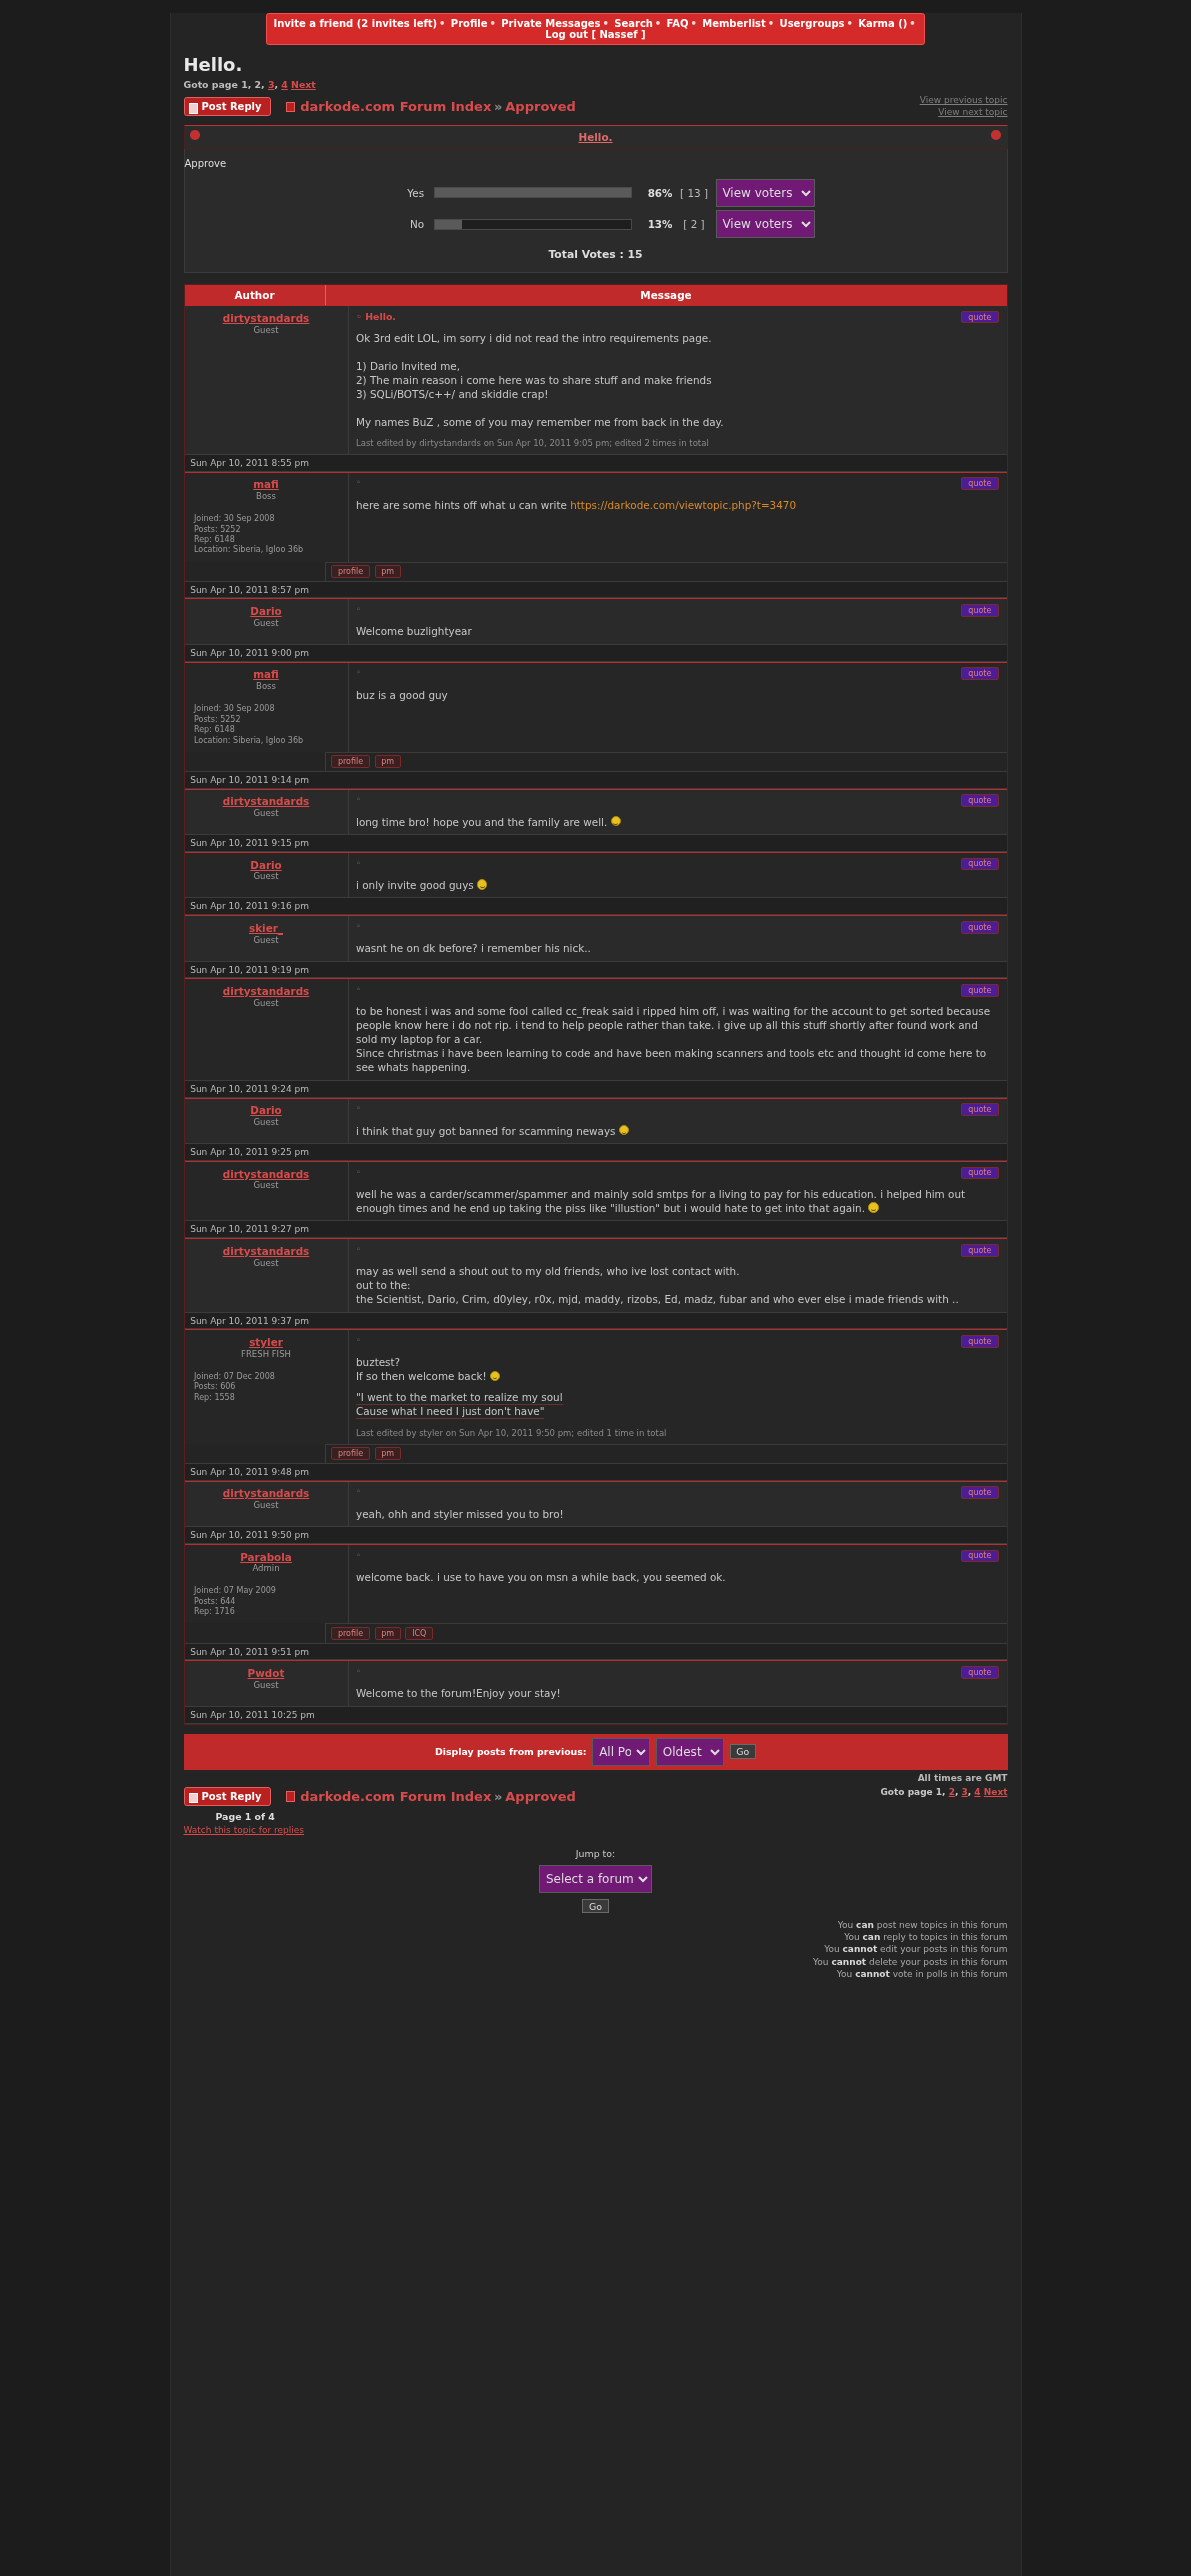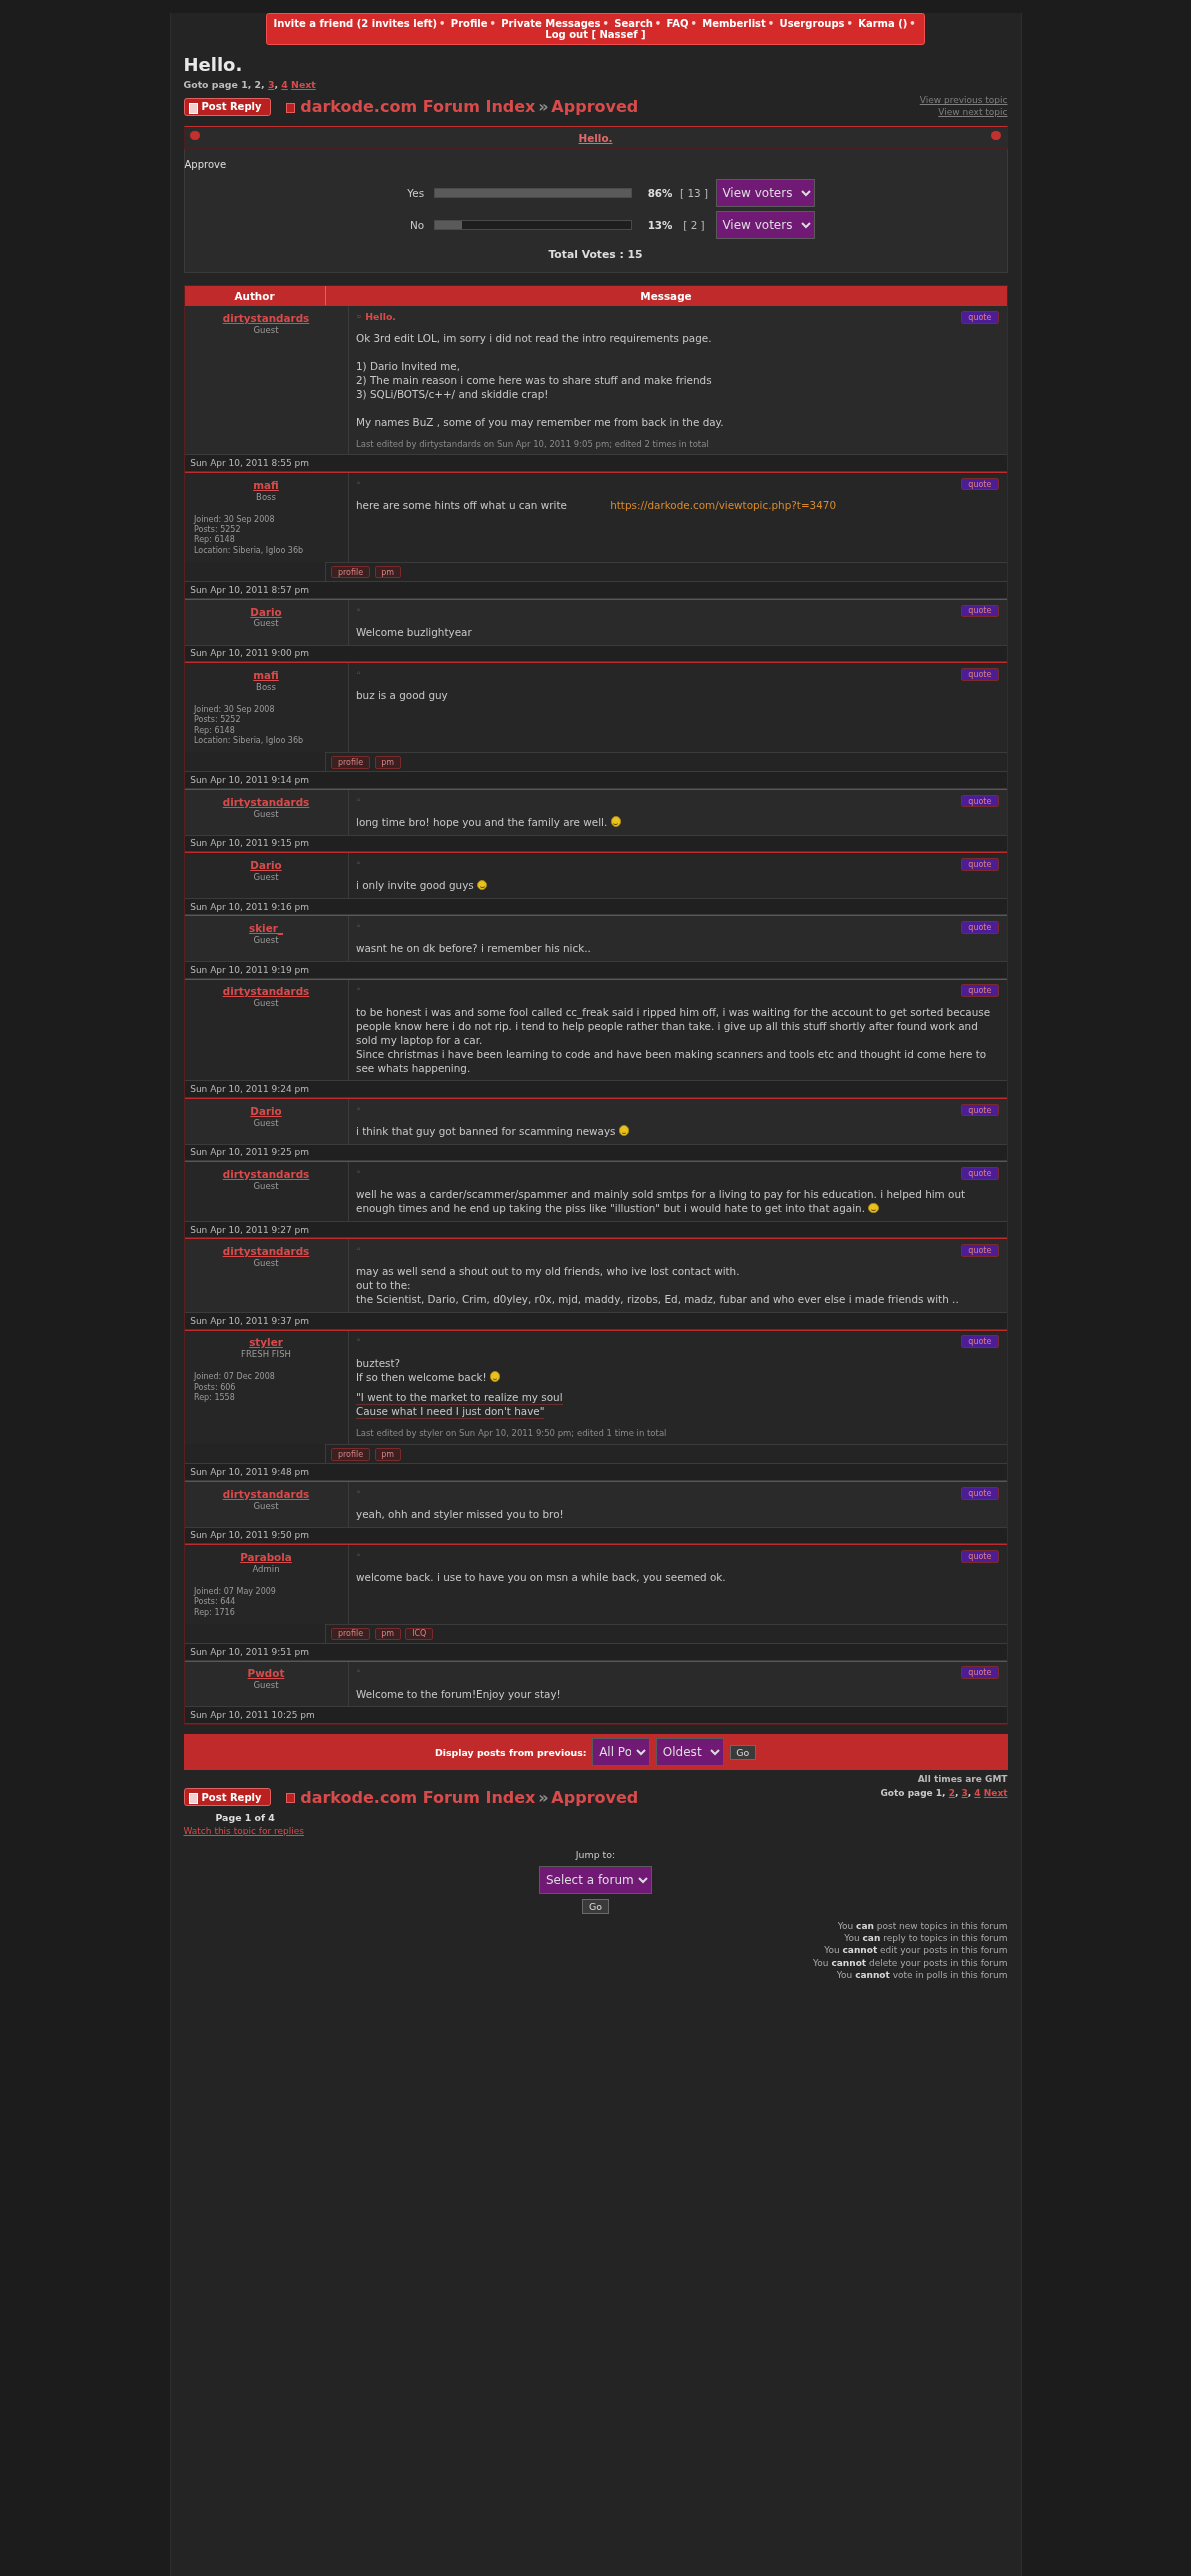--- a/index.html
+++ b/index.html
@@ -74,21 +74,21 @@
     position: relative;
     text-decoration: none;
   }
   .btn-post:before {
     content: "";
     position: absolute; left: 4.7px; top: 4.7px;
     width: 6.6px; height: 8.5px;
     background: #f0d0d0;
     border: 0.9px solid #fff;
   }
-  .crumbs { margin-left: 15px; font-size: 16px; font-weight: bold; }
+  .crumbs { margin-left: 15px; font-size: 13px; font-weight: bold; }
   .crumbs a { color: #d94b4b; text-decoration: none; }
   .crumbs .arrow { color: #8d8d8d; padding: 0 2.8px; }
   .crumb-icon {
     display: inline-block; width: 8.5px; height: 10.4px;
     background: #b92020; border: 0.9px solid #e36060;
     vertical-align: -0.9px; margin-right: 5.7px;
   }
   .topiclinks {
     position: absolute; right: 13px; top: 3.8px;
     text-align: right; font-size: 9px; line-height: 11.3px;
@@ -168,21 +168,21 @@
   .p-msg { flex: 1; padding: 4.7px 7.5px 5.7px 7.5px; position: relative; }
   .msgtop { display: flex; justify-content: space-between; align-items: flex-start; }
   .minipost { color: #7a7a7a; font-size: 8.5px; }
   .subj { color: #d94b4b; font-size: 9.4px; font-weight: bold; }
   .quotebtn {
     border: 0.9px solid #7a2a2a; background: #4c1d95; color: #d98080;
     font-size: 8px; padding: 0.9px 6.6px; border-radius: 1.9px;
     white-space: nowrap;
   }
   .body { margin-top: 7.5px; font-size: 10.4px; line-height: 14px; color: #c8c8c8; }
-  .body a { color: #d98a2a; text-decoration: none; margin-left: 40px; }
+  .body a { color: #d98a2a; text-decoration: none; }
   .edited { margin-top: 9.4px; font-size: 8.5px; color: #8a8a8a; }
   .quoteblock {
     margin-top: 7.5px; font-size: 10.4px; color: #c8c8c8;
   }
   .quoteblock .qline { border-bottom: 0.9px solid #6a3030; display: inline-block; padding-bottom: 0.9px;}
   .p-foot {
     display: flex; gap: 4.7px;
     padding: 2.8px 0 2.8px 5.7px;
     background: #242424;
     border-top: 0.9px solid #3b3b3b;

